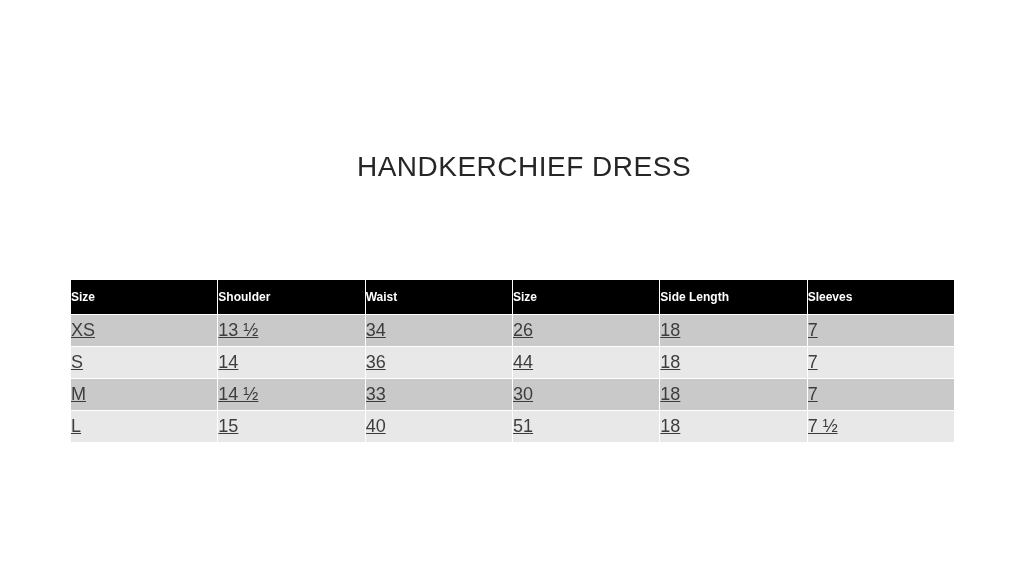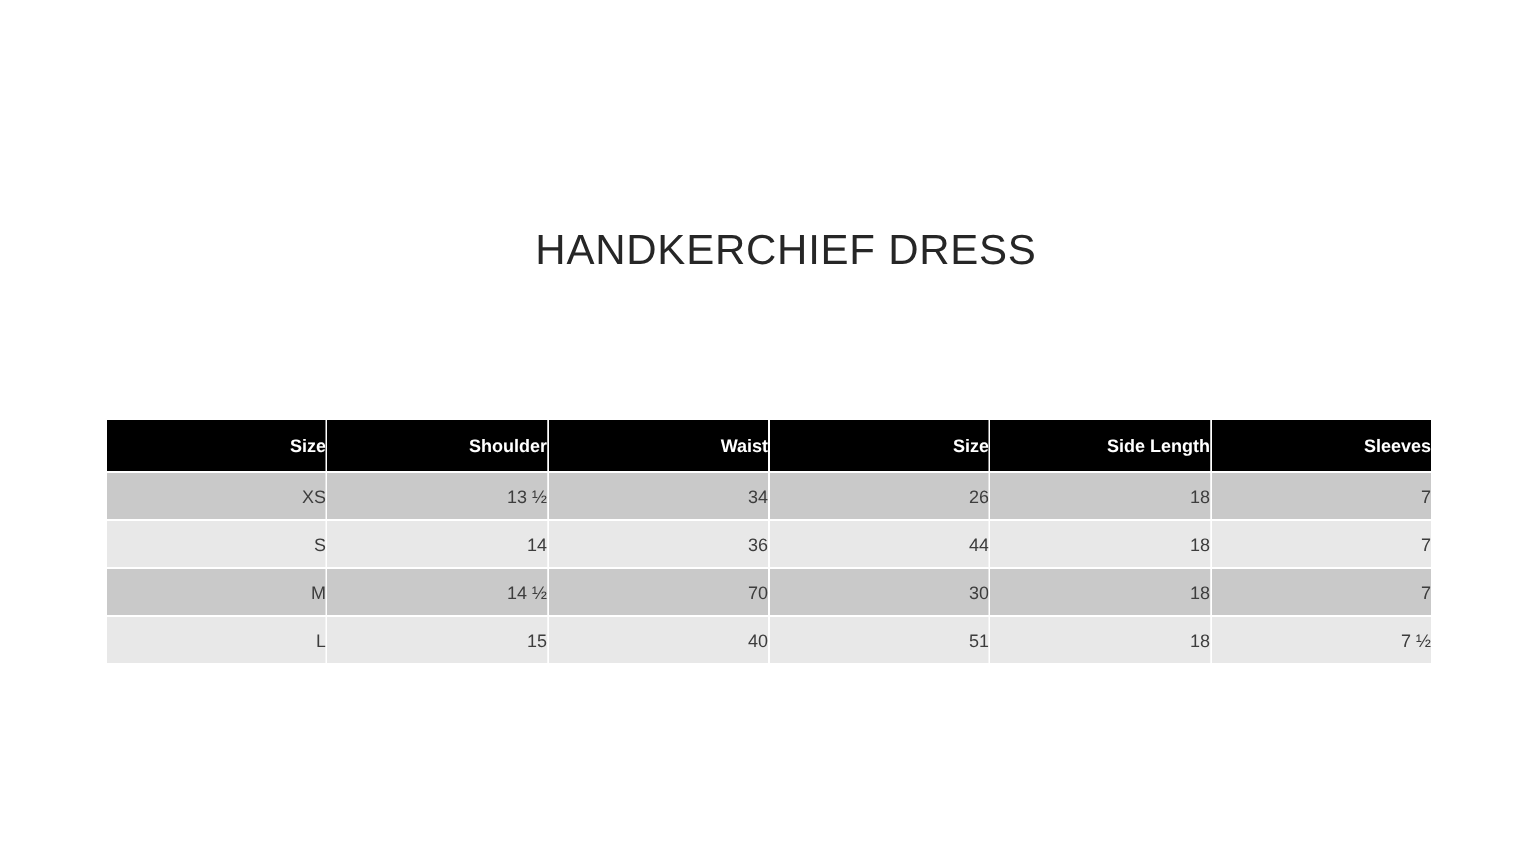--- a/index.html
+++ b/index.html
@@ -27,37 +27,38 @@
   table.size-chart {
     position: absolute;
     left: 70px;
     top: 279px;
     width: 885px;
     border-collapse: collapse;
     table-layout: fixed;
   }
   .size-chart th, .size-chart td {
     border: 1.5px solid #ffffff;
-    text-align: right;
+    text-align: left;
     vertical-align: middle;
     padding: 0;
     overflow: hidden;
     white-space: nowrap;
   }
   .size-chart thead th {
     background: var(--header-bg, #000000);
     color: var(--header-text, #ffffff);
     font-weight: bold;
     font-size: 12px;
     height: 34px;
   }
   .size-chart tbody td {
-    font-size: 12px;
+    font-size: 18px;
     color: var(--cell-text, #3d3d3d);
     height: 31px;
+    text-decoration: underline;
   }
   .size-chart tbody tr.band-dark td  { background: var(--row-dark, #c9c9c9); }
   .size-chart tbody tr.band-light td { background: var(--row-light, #e8e8e8); }
 </style>
 </head>
 <body style="--page-bg: #ffffff; --title-text: #262626; --header-bg: #000000; --header-text: #ffffff; --row-dark: #c9c9c9; --row-light: #e8e8e8; --cell-text: #3d3d3d;">
 
 <div class="slide">
 
   <h1 class="slide-title">HANDKERCHIEF DRESS</h1>
@@ -86,21 +87,21 @@
         <td>S</td>
         <td>14</td>
         <td>36</td>
         <td>44</td>
         <td>18</td>
         <td>7</td>
       </tr>
       <tr class="band-dark">
         <td>M</td>
         <td>14 ½</td>
-        <td>70</td>
+        <td>33</td>
         <td>30</td>
         <td>18</td>
         <td>7</td>
       </tr>
       <tr class="band-light">
         <td>L</td>
         <td>15</td>
         <td>40</td>
         <td>51</td>
         <td>18</td>

